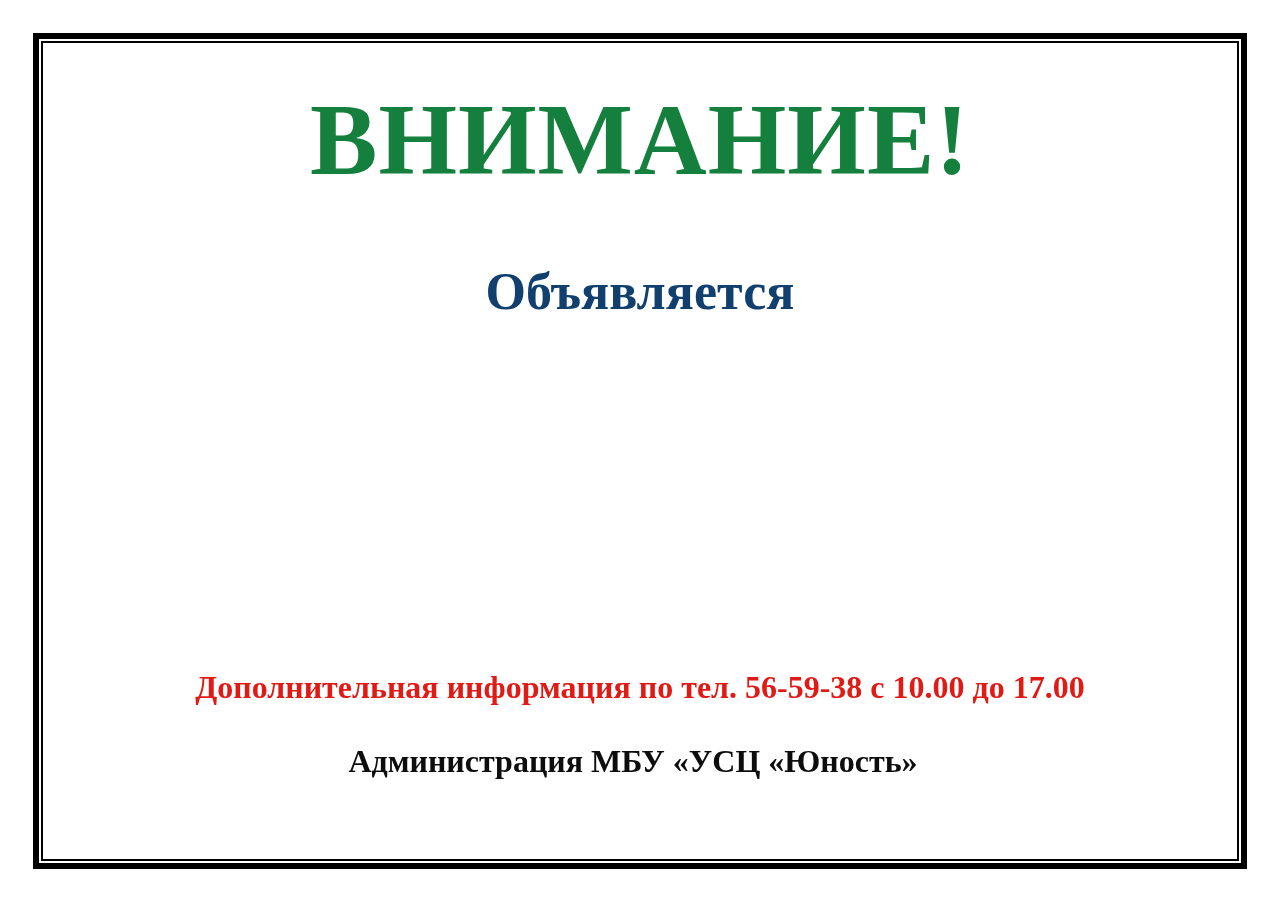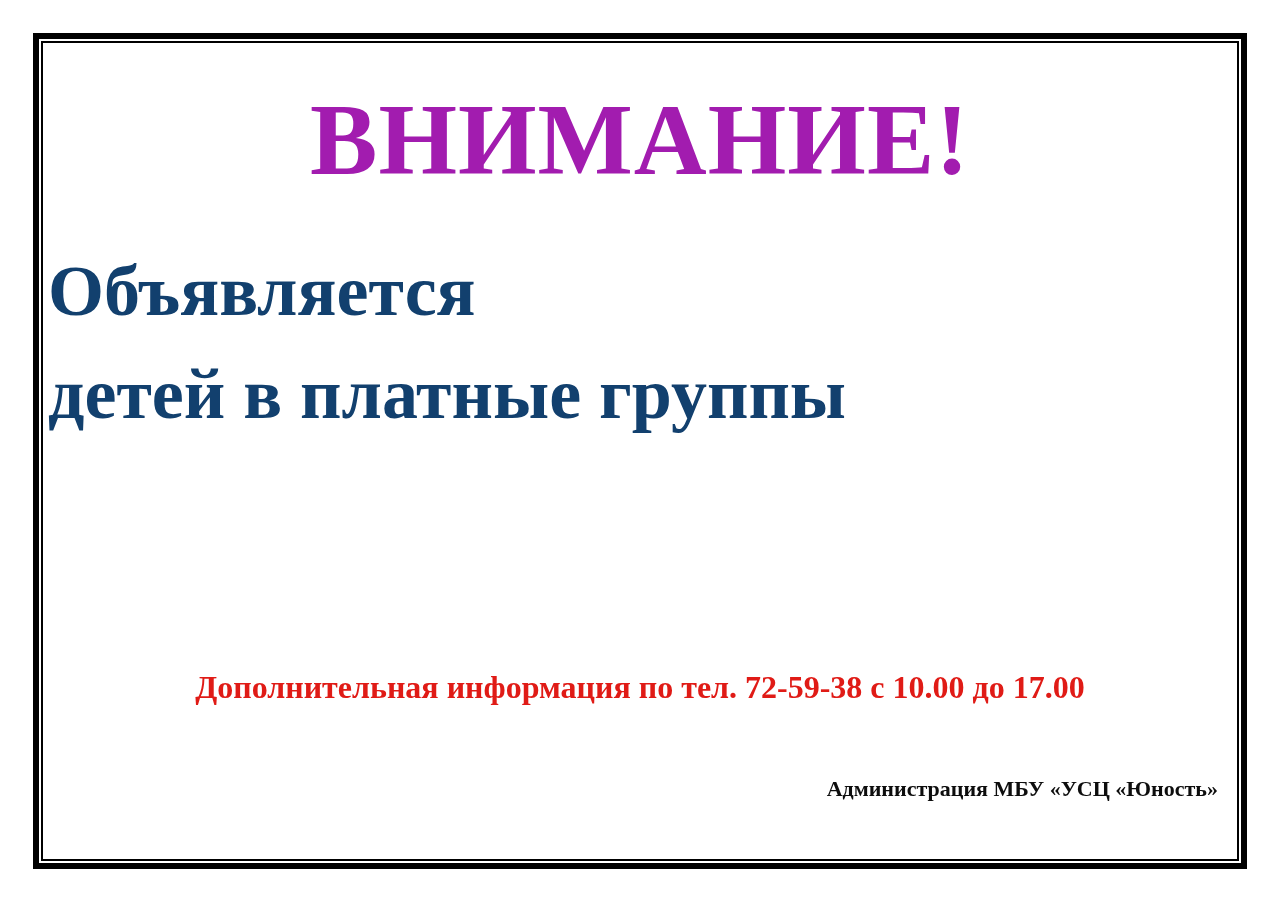--- a/index.html
+++ b/index.html
@@ -55,36 +55,37 @@
     height: 806px;
     box-sizing: border-box;
   }
 
   .headline {
     position: absolute;
     left: 0;
     top: 42px;
     width: 1184px;
     text-align: center;
-    color: #a21caf;
+    color: #15803d;
     font-weight: bold;
     font-size: 101px;
     line-height: 1.0;
     letter-spacing: 1px;
     white-space: nowrap;
   }
 
   .body-block {
     position: absolute;
     left: 0;
     top: 192px;
     width: 1184px;
+    text-align: center;
     color: #12406E;
     font-weight: bold;
-    font-size: 72px;
+    font-size: 52px;
     line-height: 103px;
   }
   .body-line {
     display: block;
     white-space: nowrap;
   }
 
   .contact {
     position: absolute;
     left: 0;
@@ -98,44 +99,42 @@
     white-space: nowrap;
   }
 
   .signature {
     position: absolute;
     left: 0;
     top: 695px;
     width: 1184px;
     padding-right: 14px;
     box-sizing: border-box;
-    text-align: right;
+    text-align: center;
     color: #0d0d0d;
     font-weight: bold;
-    font-size: 22px;
+    font-size: 32px;
     line-height: 36px;
     white-space: nowrap;
-    margin-top: 28px;
   }
 </style>
 </head>
 <body>
 
 <div class="poster">
 
   <div class="frame-outer"></div>
   <div class="frame-inner"></div>
 
   <div class="content">
 
     <div class="headline">ВНИМАНИЕ!</div>
 
     <div class="body-block">
       <span class="body-line">Объявляется</span>
-      <span class="body-line">детей в платные группы</span>
     </div>
 
-    <div class="contact">Дополнительная информация по тел. 72-59-38 с 10.00 до 17.00</div>
+    <div class="contact">Дополнительная информация по тел. 56-59-38 с 10.00 до 17.00</div>
 
     <div class="signature">Администрация МБУ «УСЦ «Юность»</div>
 
   </div>
 </div>
 
 </body></html>

